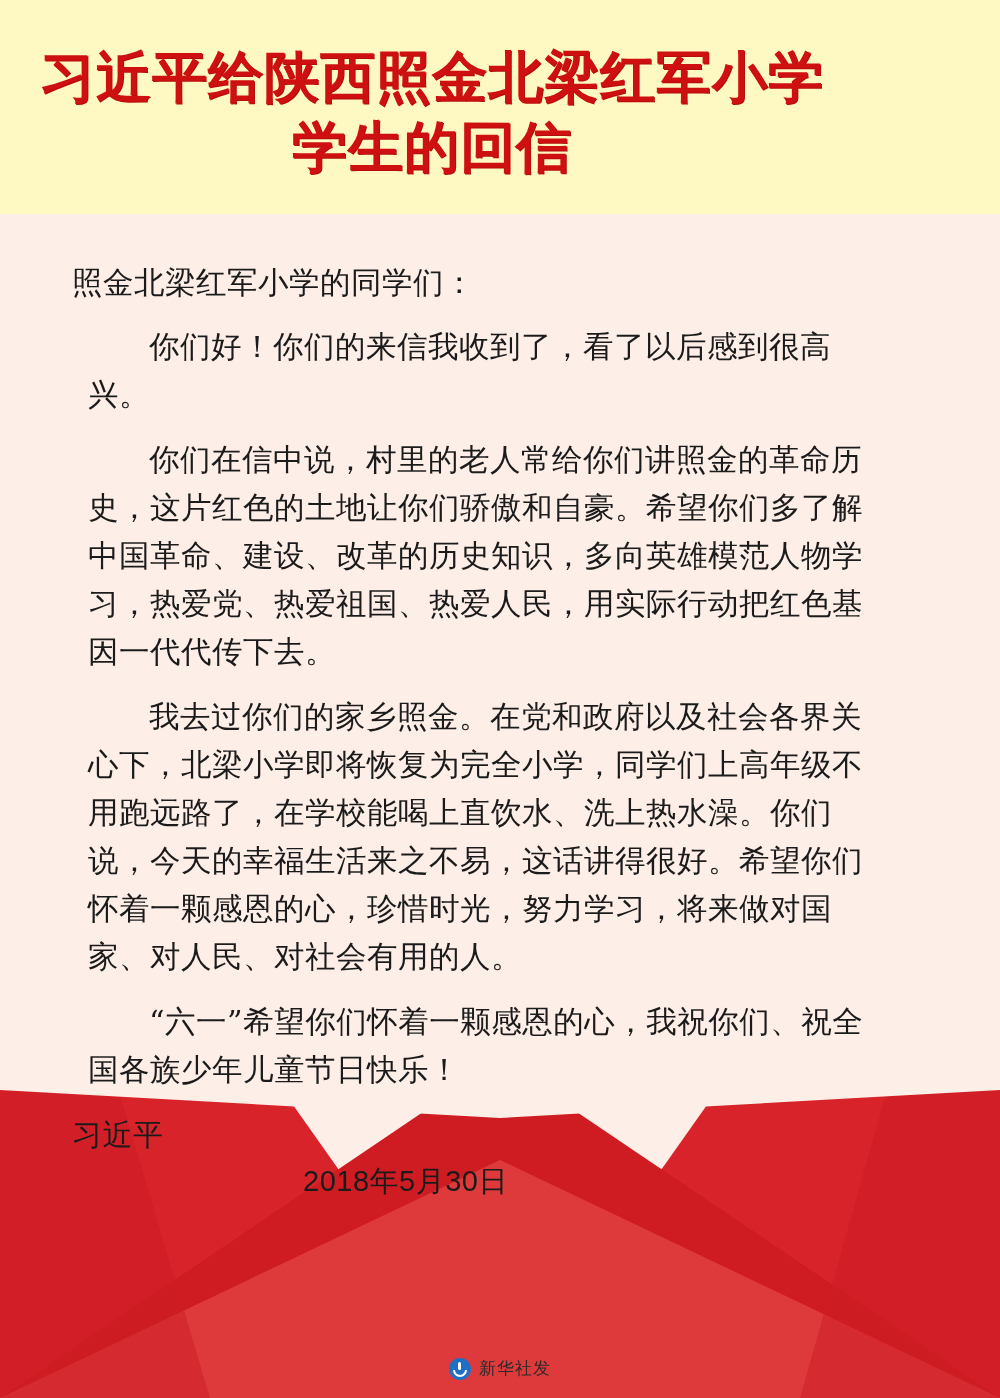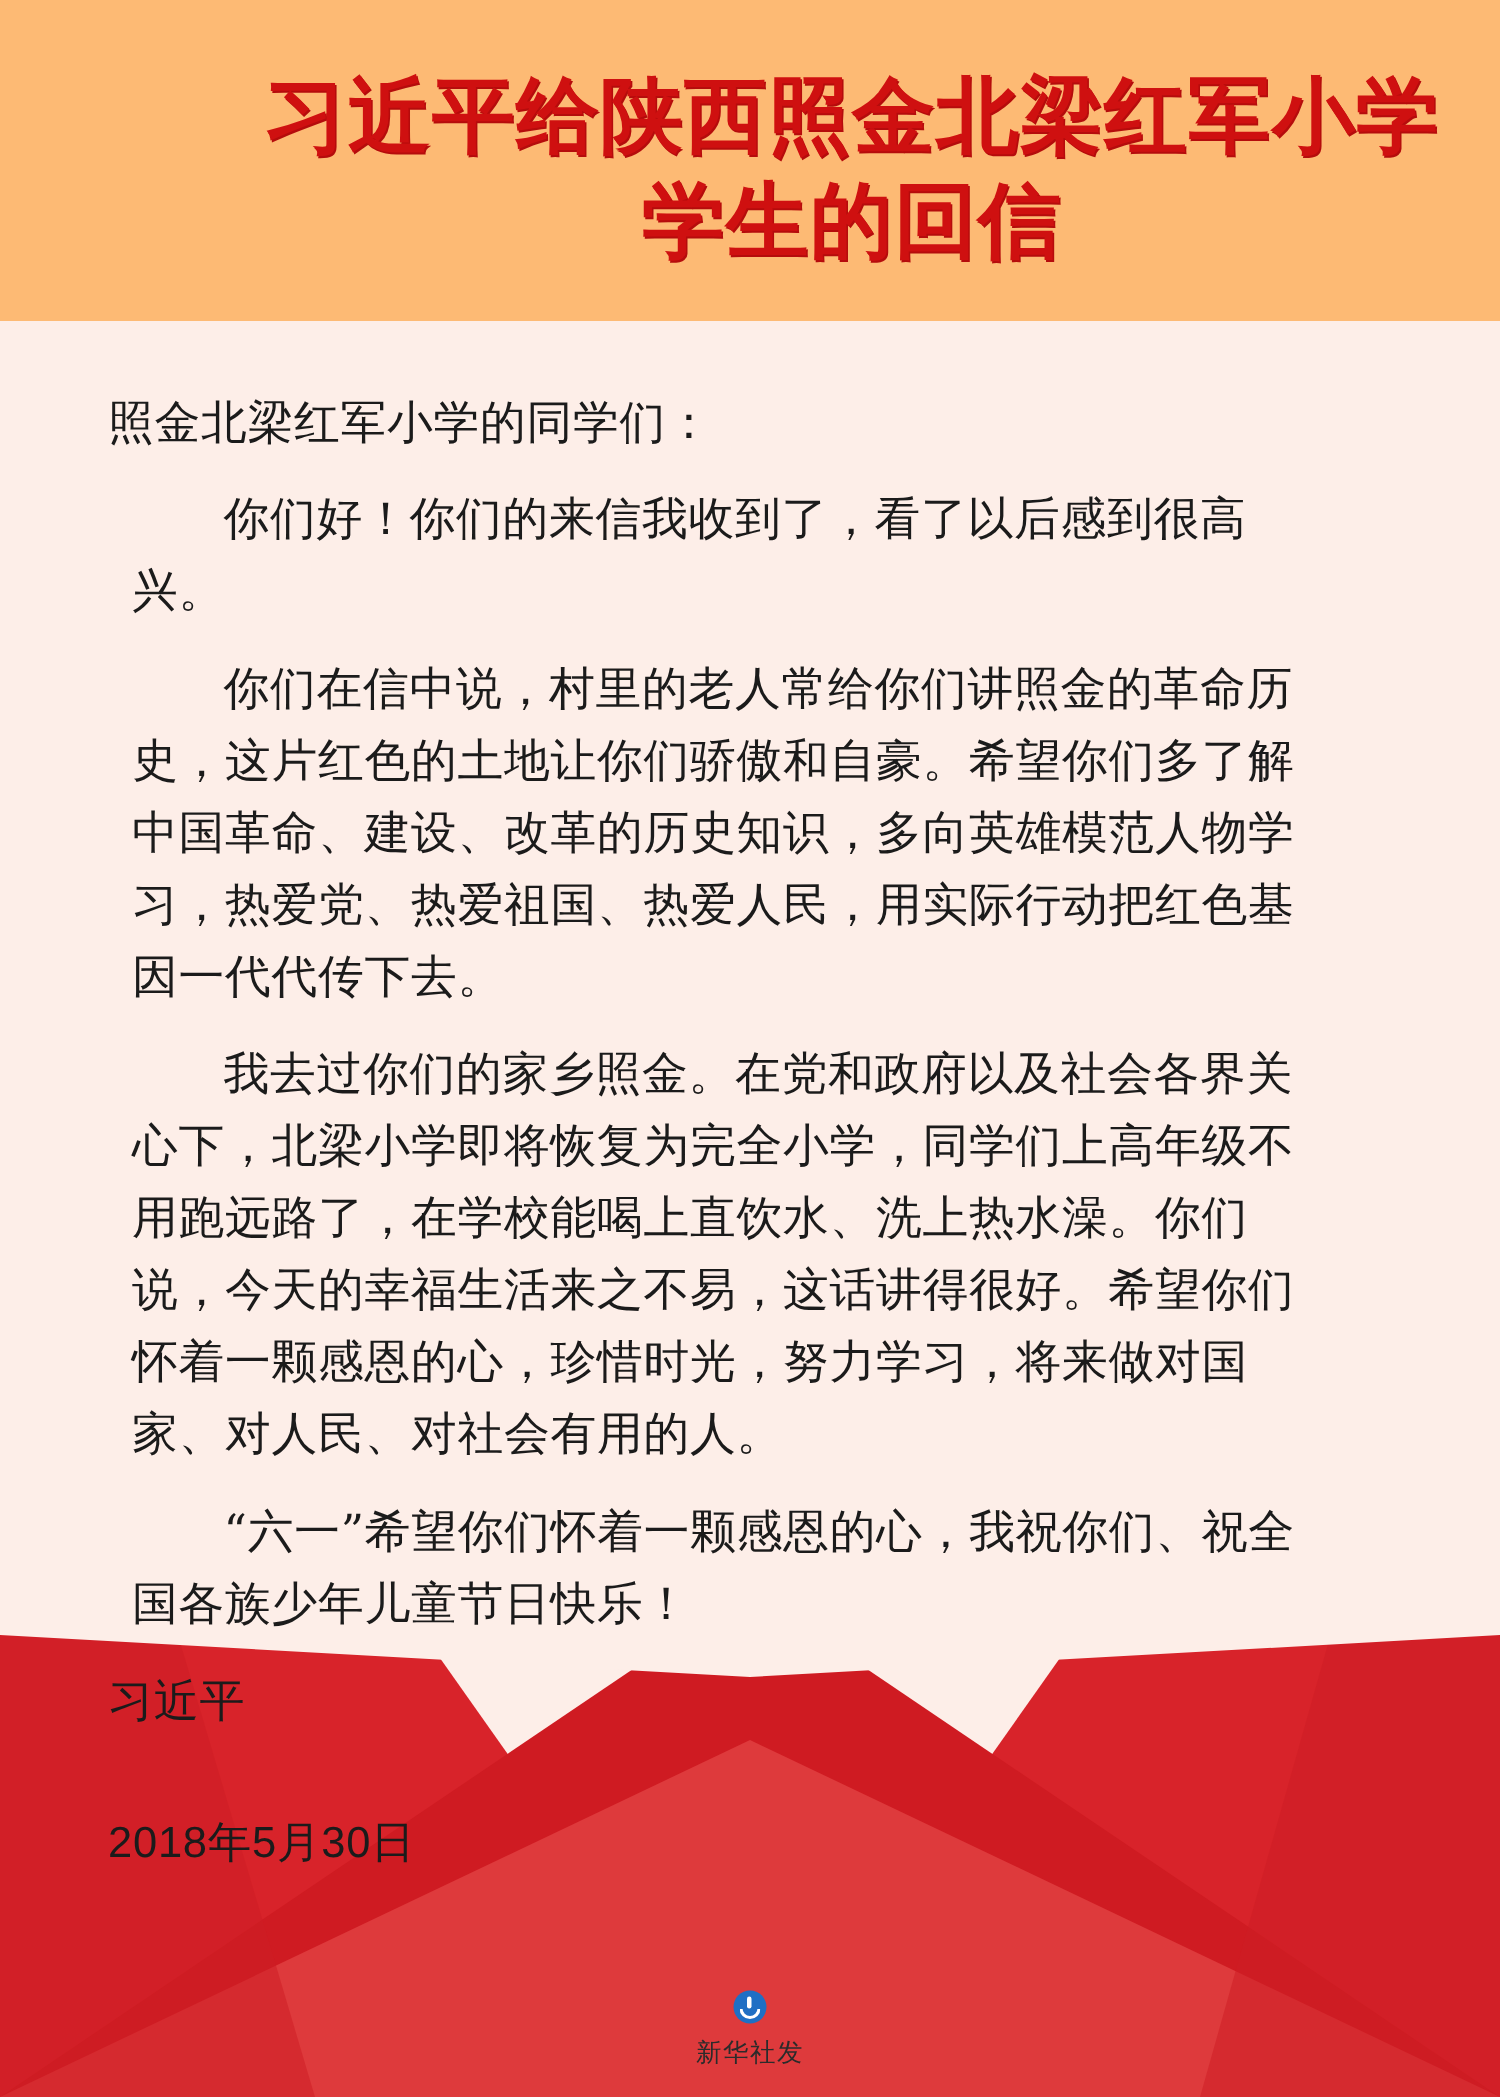--- a/index.html
+++ b/index.html
@@ -22,24 +22,24 @@
     overflow: hidden;
   }
 
   
   .banner {
     position: absolute;
     left: 0;
     top: 0;
     width: 1000px;
     height: 214px;
-    background: #fdba74;
+    background: #fef9c3;
     display: flex;
     align-items: center;
-    justify-content: flex-end;
+    justify-content: flex-start;
     box-sizing: border-box;
     padding: 10px 40px 0 40px;
   }
   .banner-title {
     color: #cf1010;
     font-family: "DejaVu Serif", "Liberation Serif", serif;
     font-weight: 700;
     font-size: 55px;
     line-height: 1.28;
     text-align: center;
@@ -82,42 +82,40 @@
     text-indent: 2em;
   }
   .signature {
     margin-top: 18px;
     text-align: left;
     padding-right: 160px;
     font-size: 30px;
     line-height: 1.55;
   }
   .sig-date {
-    text-align: left;
+    text-align: center;
     padding-right: 148px;
     font-size: 29px;
     font-family: "Liberation Sans", sans-serif;
-    margin-top: 48px;
   }
   .sig-name {
     font-family: "DejaVu Serif", "Liberation Serif", serif;
   }
 
   
   .footer {
     position: absolute;
     left: 0;
     bottom: 18px;
     width: 1000px;
     display: flex;
     align-items: center;
     justify-content: center;
     gap: 8px;
     z-index: 6;
-    flex-direction: column;
   }
   .footer-logo {
     width: 22px;
     height: 22px;
     border-radius: 50%;
     background: #1f6fc4;
     position: relative;
     flex: 0 0 auto;
   }
   .footer-logo::before {

